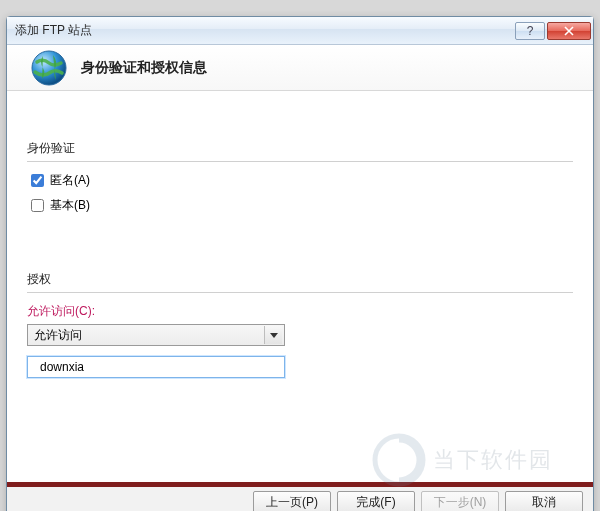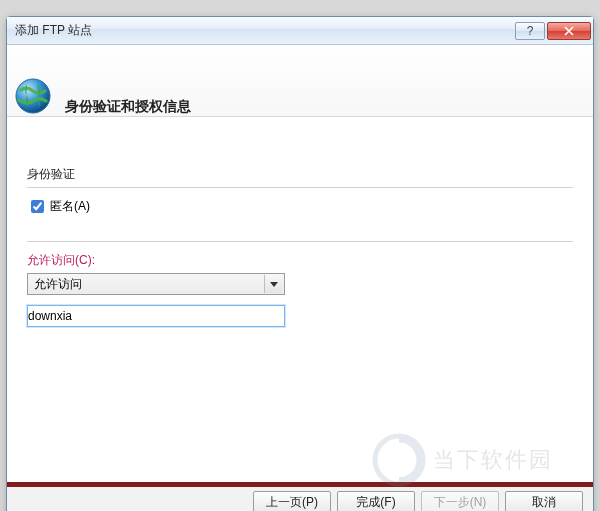--- a/index.html
+++ b/index.html
@@ -39,25 +39,25 @@
 .winbtn.close {
   width: 44px;
   background: linear-gradient(#f6a8a1,#e76b5e 48%,#d24334 52%,#e9776a);
   border-color: #9a3a30;
   color: #fff;
   border-radius: 2px;
 }
 
 
 .headerband {
-  height: 72px;
+  height: 46px;
   background: linear-gradient(#fff,#f7f7f7);
   border-bottom: 1px solid #d8d8d8;
-  display: flex; align-items: flex-end;
-  padding: 0 6px;
+  display: flex; align-items: center;
+  padding: 0 22px;
 }
 .headerband .globe {
   width: 40px; height: 40px; margin-right: 12px;
 }
 .headerband .heading { font-size: 14px; font-weight: bold; color: #222; }
 
 
 .formbody { padding: 18px 20px 8px; flex: 1; }
 
 .section-label { color: #222; margin-bottom: 4px; margin-top: 31px; }
@@ -83,21 +83,21 @@
   border-left: 1px solid #bdbdbd;
   display: flex; align-items: center; justify-content: center;
 }
 .combo .combo-btn svg { width: 8px; height: 5px; }
 
 .textinput {
   width: 258px; height: 22px;
   margin-top: 10px;
   border: 1px solid #7eb4ea;
   background: #fff;
-  padding: 0 0;
+  padding: 0 12px;
   display: flex; align-items: center;
   outline: 1px solid #cde6ff;
 }
 .textinput input {
   border: 0; outline: 0; width: 100%; background: transparent;
 }
 
 .sub-section { margin-top: 14px; width: 258px; }
 
 
@@ -167,23 +167,28 @@
 
   <div class="formbody">
 
     <div class="section-label">身份验证</div>
     <div class="divider"></div>
 
     <label class="chkrow">
       <input type="checkbox" checked="" style="">
       <span>匿名(A)</span>
     </label>
+    <label class="chkrow">
+      <input type="checkbox" style="">
+      <span>基本(B)</span>
+    </label>
 
     <div style="height:18px"></div>
 
+    <div class="section-label">授权</div>
     <div class="divider"></div>
 
     <div class="field-label">允许访问(C):</div>
 
     <div class="combo">
       <span class="combo-text">允许访问</span>
       <span class="combo-btn">
         <svg viewBox="0 0 8 5">
             <path d="M0 0 L4 5 L8 0 Z" fill="#333"></path>
           </svg>

